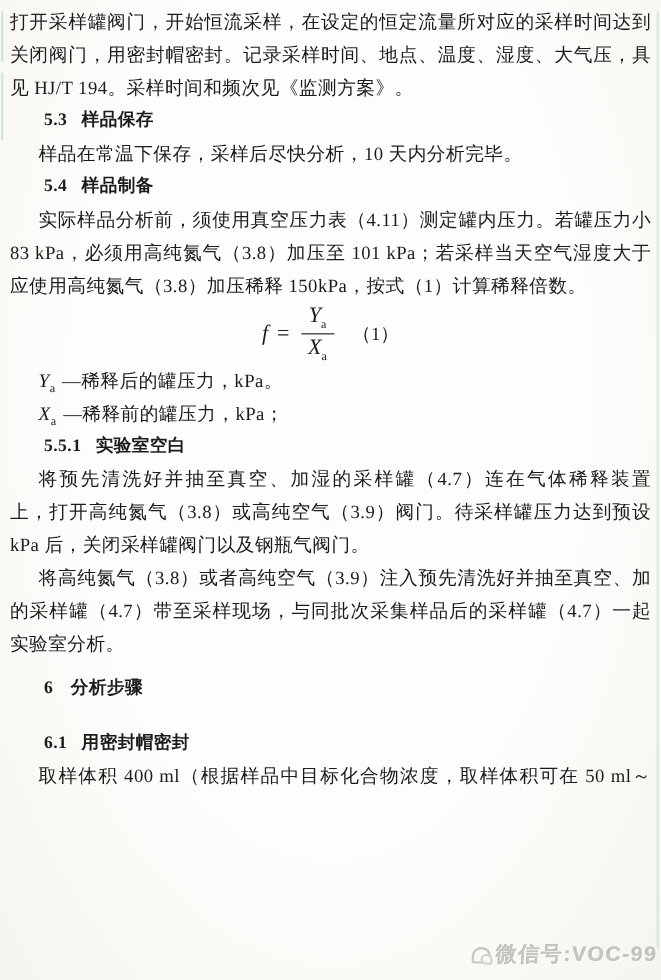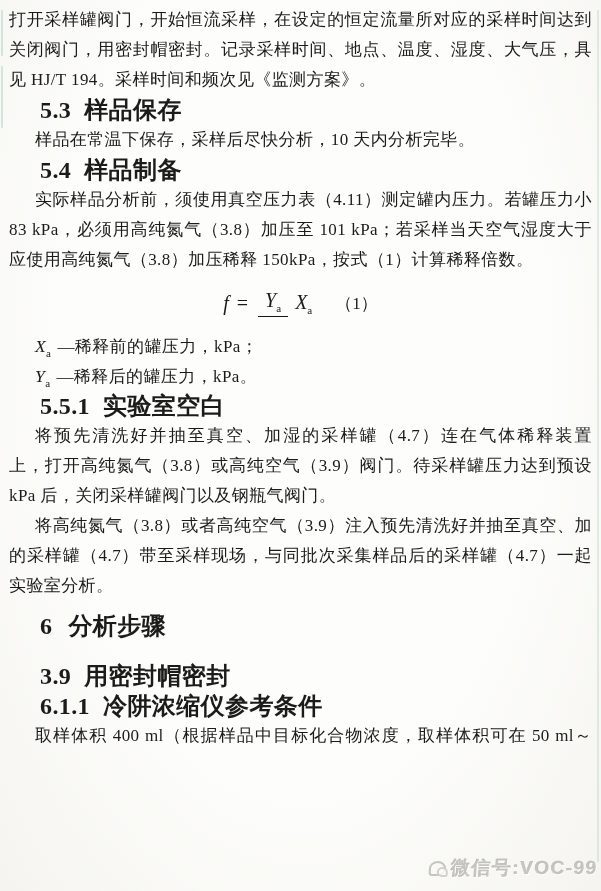--- a/index.html
+++ b/index.html
@@ -26,38 +26,38 @@
   .stretch {
     text-align:justify;
     text-align-last:justify;
     white-space:normal;
     overflow:hidden;
   }
   .indent { padding-left:26px; }
   .heading {
     font-weight:700;
     padding-left:31px;
-    font-size:24px;
+    font-size:16px;
   }
   .hnum { margin-right:13px; }
   .chapter { margin-top:10px; margin-bottom:20px; }
   .chapter .hnum { margin-right:16px; }
 
   
   .formula-row {
     height:56px;
     display:flex; align-items:center; justify-content:center;
     font-size:20px;
   }
   .f-var, .frac i, .dvar i {
     font-style:italic;
     font-family:"Liberation Serif", "DejaVu Serif", serif;
   }
   .f-eq { margin:0 10px 0 8px; }
-  .frac { display:inline-flex; align-items:center; line-height:1.1; }
+  .frac { display:inline-flex; flex-direction:column; align-items:center; line-height:1.1; }
   .frac .fnum { border-bottom:1.4px solid #151515; padding:0 7px 1px 7px; }
   .frac .fden { padding:1px 7px 0 7px; }
   .frac sub, .dvar sub { font-size:11px; }
   .f-label { margin-left:16px; font-size:17px; font-style:normal; }
 
   
   .def { padding-left:26px; }
   .def .where { margin-right:8px; }
   .def .dvar { font-size:17.5px; margin-right:6px; }
 
@@ -126,49 +126,46 @@
     <span class="f-var">f</span>
     <span class="f-eq">=</span>
     <span class="frac">
       <span class="fnum"><i>Y</i><sub>a</sub></span>
       <span class="fden"><i>X</i><sub>a</sub></span>
     </span>
     <span class="f-label">（1）</span>
   </div>
 
   <div class="line def">
-    <span class="dvar"><i>X</i><sub>a</sub></span><span>—稀释前的罐压力，kPa；</span>
+    <span class="dvar"><i>Y</i><sub>a</sub></span><span>—稀释后的罐压力，kPa。</span>
   </div>
   <div class="line def">
-    <span class="dvar"><i>Y</i><sub>a</sub></span><span>—稀释后的罐压力，kPa。</span>
+    <span class="dvar"><i>X</i><sub>a</sub></span><span>—稀释前的罐压力，kPa；</span>
   </div>
 
 
   <div class="line heading">
     <span class="hnum">5.5.1</span><span>实验室空白</span>
   </div>
   <div class="line stretch indent">将预先清洗好并抽至真空、加湿的采样罐（4.7）连在气体稀释装置（4.6）</div>
   <div class="line stretch">上，打开高纯氮气（3.8）或高纯空气（3.9）阀门。待采样罐压力达到预设值 101</div>
   <div class="line">kPa 后，关闭采样罐阀门以及钢瓶气阀门。</div>
 
   <div class="line stretch indent">将高纯氮气（3.8）或者高纯空气（3.9）注入预先清洗好并抽至真空、加湿</div>
   <div class="line stretch">的采样罐（4.7）带至采样现场，与同批次采集样品后的采样罐（4.7）一起送回</div>
   <div class="line">实验室分析。</div>
 
   <div class="line heading chapter">
     <span class="hnum">6</span><span>分析步骤</span>
   </div>
 
   <div class="line heading">
-    <span class="hnum">3.9</span><span>用密封帽密封</span>
+    <span class="hnum">6.1</span><span>用密封帽密封</span>
   </div>
 
-  <div class="line heading">
-    <span class="hnum">6.1.1</span><span>冷阱浓缩仪参考条件</span>
-  </div>
   <div class="line stretch indent">取样体积 400 ml（根据样品中目标化合物浓度，取样体积可在 50 ml～1000</div>
 
   <div class="watermark">
     <span class="wm-icon"></span>
     <span>微信号:VOC-99</span>
   </div>
 
 </div>
 
 </body></html>

